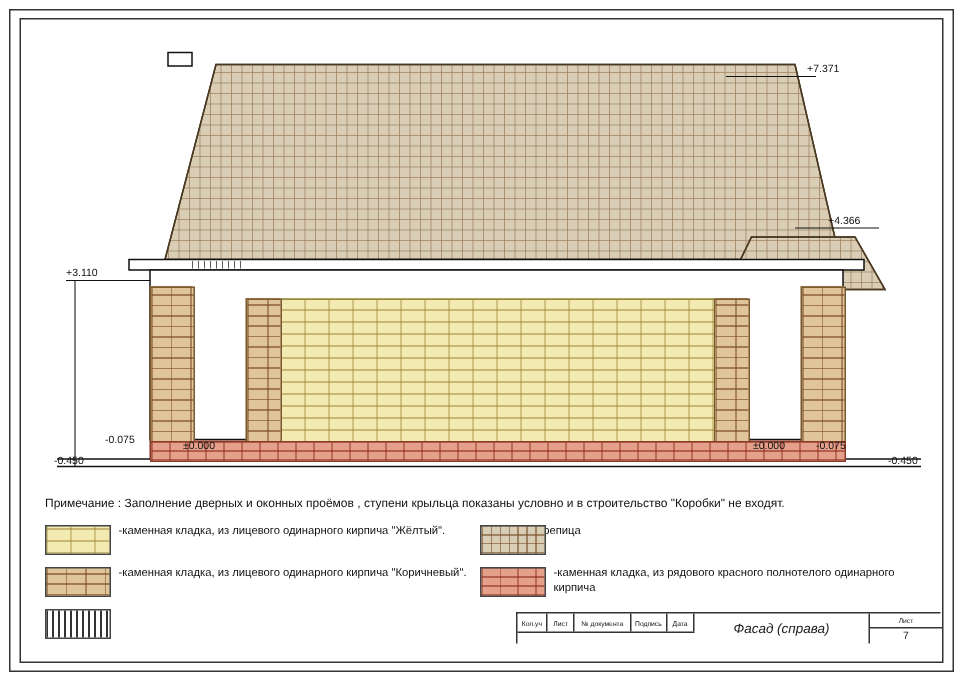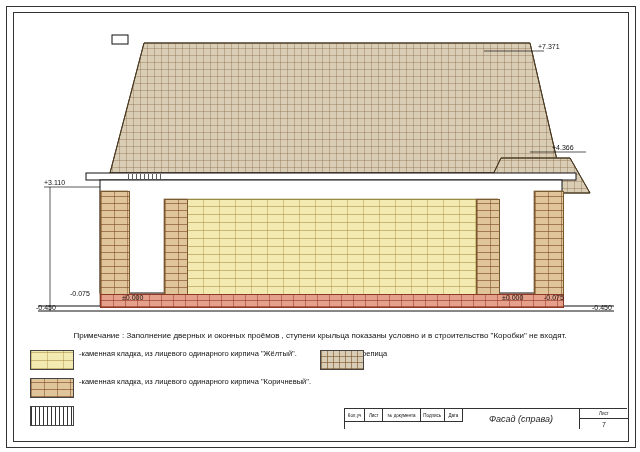--- a/index.html
+++ b/index.html
@@ -30,21 +30,21 @@
   .brick-red{background:
       repeating-linear-gradient(0deg, rgba(140,40,25,.55) 0 1px, rgba(0,0,0,0) 1px 6px),
       repeating-linear-gradient(90deg, rgba(140,40,25,.45) 0 1px, rgba(0,0,0,0) 1px 12px),
       #e4a08a;}
   .soffit{background:repeating-linear-gradient(90deg,#333 0 1px,#fff 1px 4px);}
 
   .mark{position:absolute;font-size:7px;color:#111;white-space:nowrap;}
 
   
   .notes{position:absolute;left:30px;top:330px;width:580px;}
-  .note-text{font-size:8px;line-height:11px;color:#111;text-align:center;}
+  .note-text{font-size:8px;line-height:11px;color:#111;}
   .legend{margin-top:8px;display:flex;flex-wrap:wrap;}
   .legend-row{display:flex;width:100%;margin-bottom:7px;}
   .legend-cell{display:flex;align-items:flex-start;width:50%;}
   .swatch{width:42px;height:18px;border:1px solid #444;flex:none;margin-right:5px;margin-top:1px;}
   .legend-label{font-size:7.5px;line-height:9.5px;color:#111;}
 
   
   .titleblock{position:absolute;left:344px;top:408px;width:282px;height:20px;border-left:1px solid #333;border-top:1px solid #333;}
   .tb-left{position:absolute;left:0;top:0;width:118px;height:20px;font-size:4.5px;}
   .tb-cols{display:flex;height:10px;border-bottom:1px solid #333;}
@@ -142,20 +142,24 @@
         <div class="legend-cell">
           <div class="swatch roof" style="background: repeating-linear-gradient(0deg, rgba(120, 80, 40, 0.6) 0px, rgba(120, 80, 40, 0.6) 1px, rgba(0, 0, 0, 0) 1px, rgba(0, 0, 0, 0) 6px), repeating-linear-gradient(90deg, rgba(120, 80, 40, 0.6) 0px, rgba(120, 80, 40, 0.6) 1px, rgba(0, 0, 0, 0) 1px, rgba(0, 0, 0, 0) 6px), rgb(217, 205, 182);"></div>
           <div class="legend-label">- металлочерепица</div>
         </div>
       </div>
       <div class="legend-row">
         <div class="legend-cell">
           <div class="swatch brick-brown"></div>
           <div class="legend-label">-каменная кладка, из лицевого одинарного кирпича "Коричневый".</div>
         </div>
+        <div class="legend-cell">
+          <div class="swatch brick-red"></div>
+          <div class="legend-label">-каменная кладка, из рядового красного полнотелого одинарного кирпича</div>
+        </div>
       </div>
       <div class="legend-row">
         <div class="legend-cell">
           <div class="swatch soffit"></div>
         </div>
         <div class="legend-cell"></div>
       </div>
     </div>
   </div>
 

